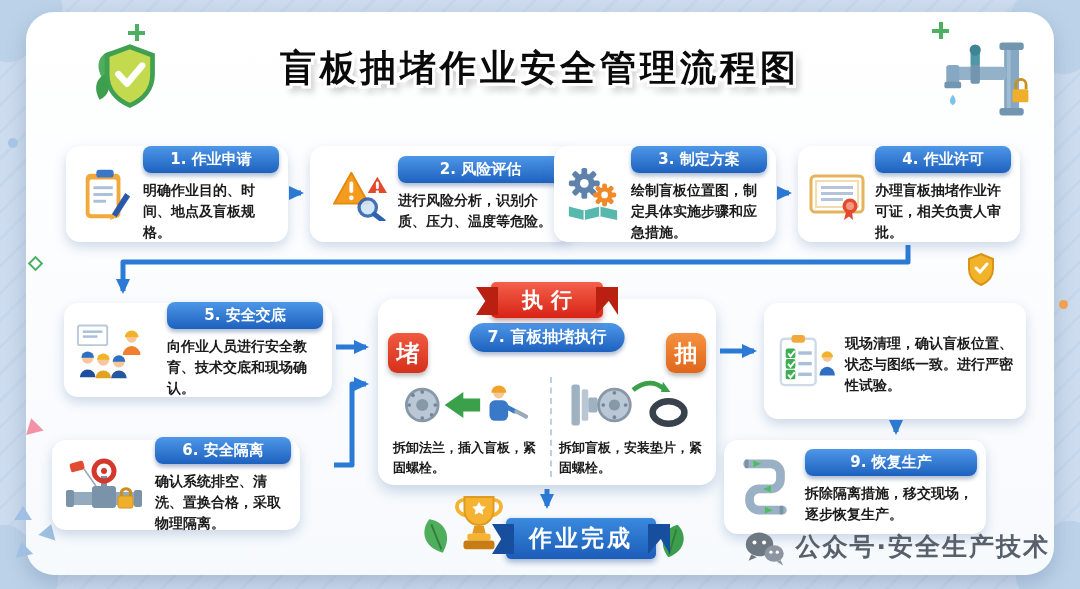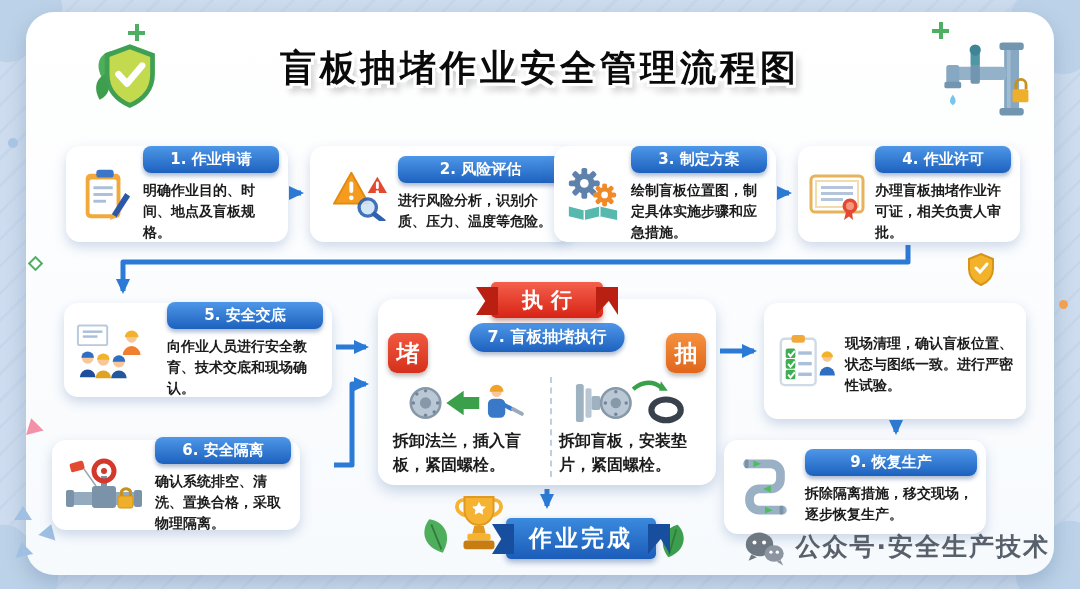--- a/index.html
+++ b/index.html
@@ -76,21 +76,21 @@
   .tag{
     position:absolute; top:34px; width:40px; height:40px; border-radius:9px; color:#fff;
     font-size:23px; font-weight:900; display:flex; align-items:center; justify-content:center;
     box-shadow:0 3px 5px rgba(0,0,0,.28);
   }
   .tag-plug{ left:10px;  background:linear-gradient(180deg,#f0593f,#d5301c); }
   .tag-pull{ right:10px; background:linear-gradient(180deg,#f59140,#e0661a); }
   .exec-cols{ position:absolute; left:8px; right:8px; top:78px; bottom:8px; display:flex; }
   .exec-col{ flex:1; display:flex; flex-direction:column; align-items:center; justify-content:space-between; padding:0 7px; }
   .exec-col + .exec-col{ border-left:2px dashed #bcd0e4; }
-  .exec-desc{ font-size:16px; font-weight:700; color:#1b1b1b; line-height:1.5; }
+  .exec-desc{ font-size:13px; font-weight:700; color:#1b1b1b; line-height:1.5; }
   
   .complete-wrap{ position:absolute; z-index:3; left:418px; top:490px; width:270px; height:88px; }
   .leaf{ position:absolute; }
   .leaf-l{ left:0; top:26px; transform:rotate(-22deg); }
   .leaf-r{ left:238px; top:32px; transform:scaleX(-1) rotate(-16deg); }
   .trophy{ position:absolute; left:30px; top:0; }
   .complete-banner{
     position:absolute; left:88px; top:28px; width:150px; height:41px;
     background:linear-gradient(180deg,#3a8ade,#1b5cb8); color:#fff;
     font-size:23px; font-weight:900; letter-spacing:3px;

